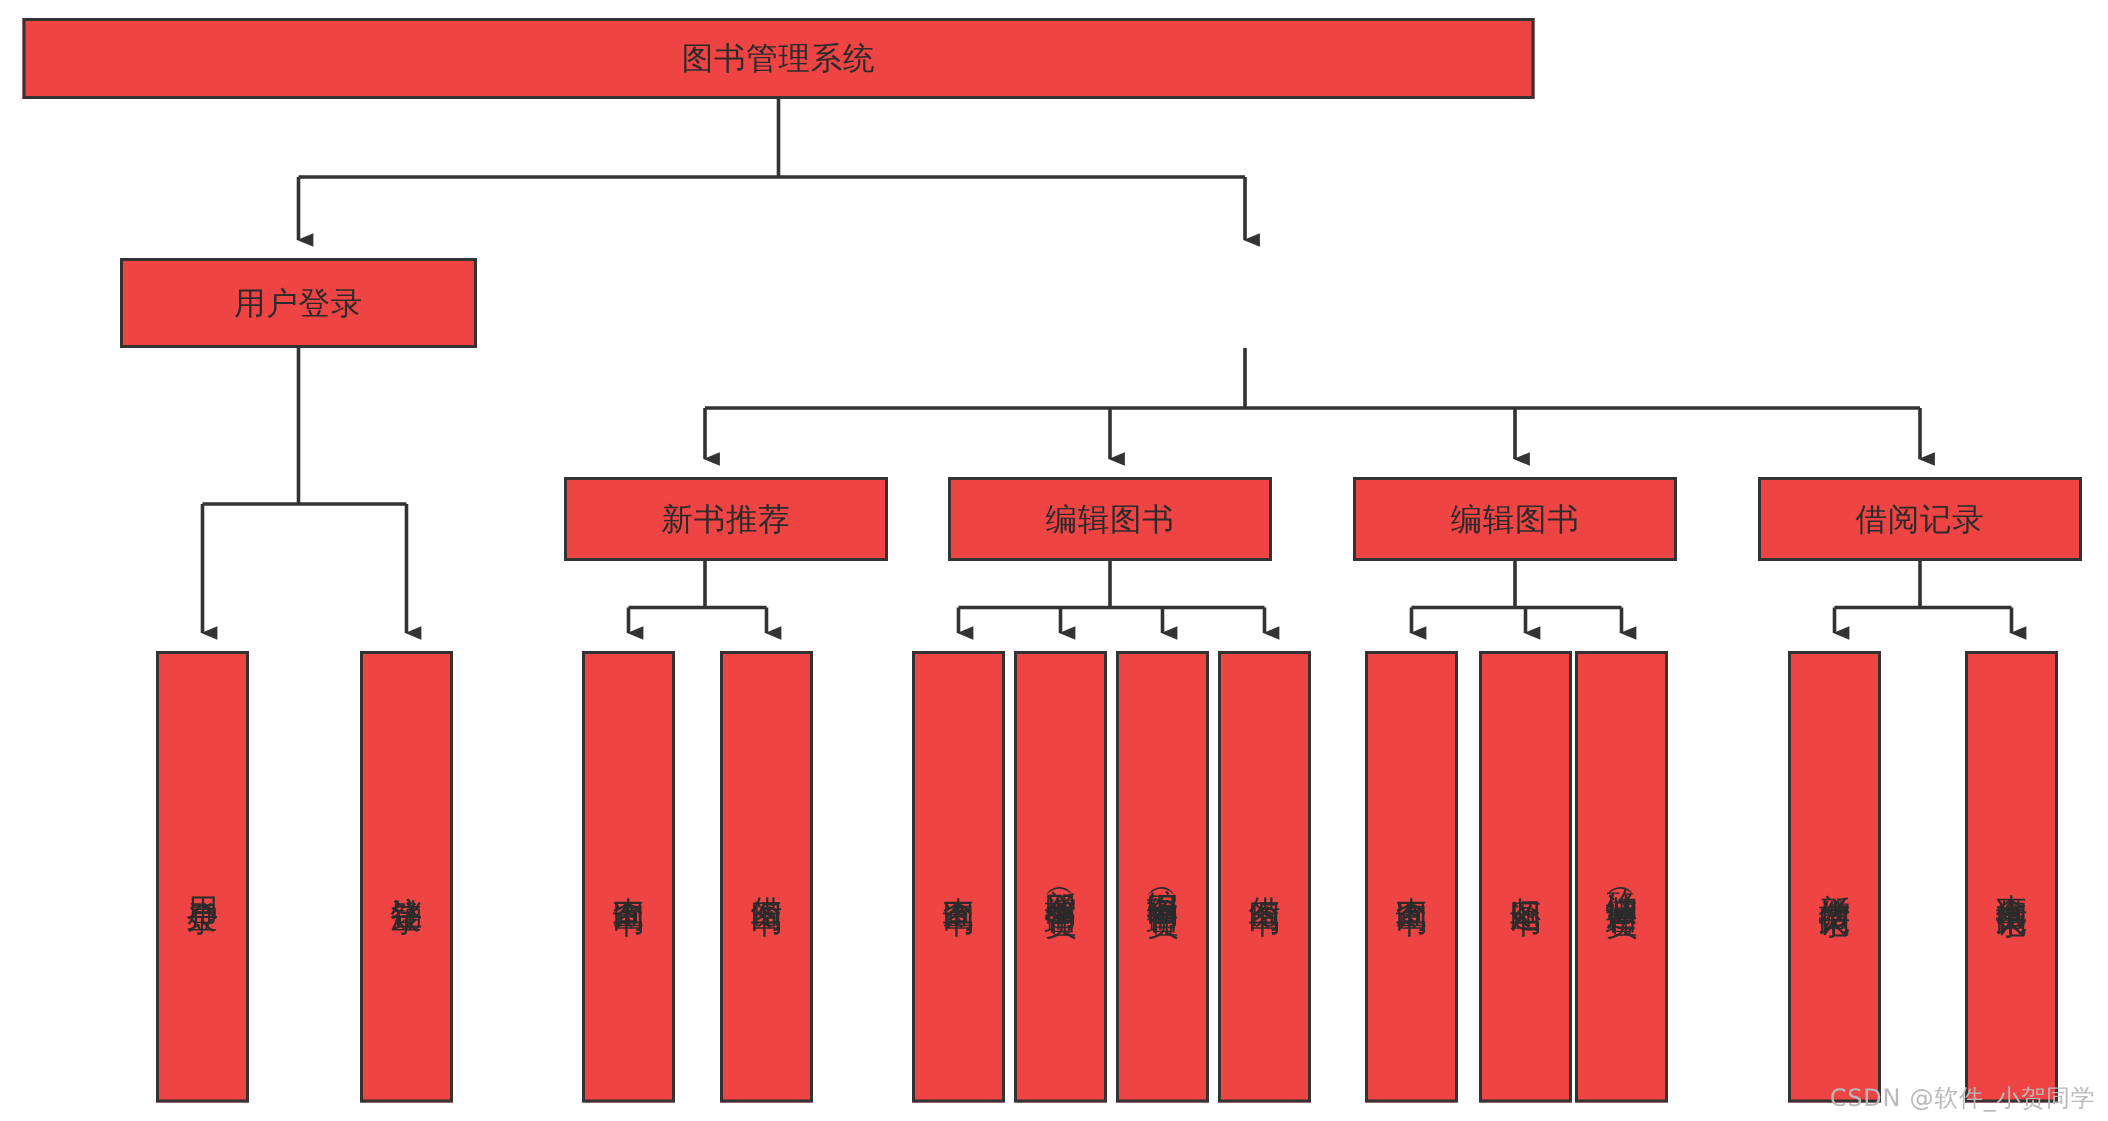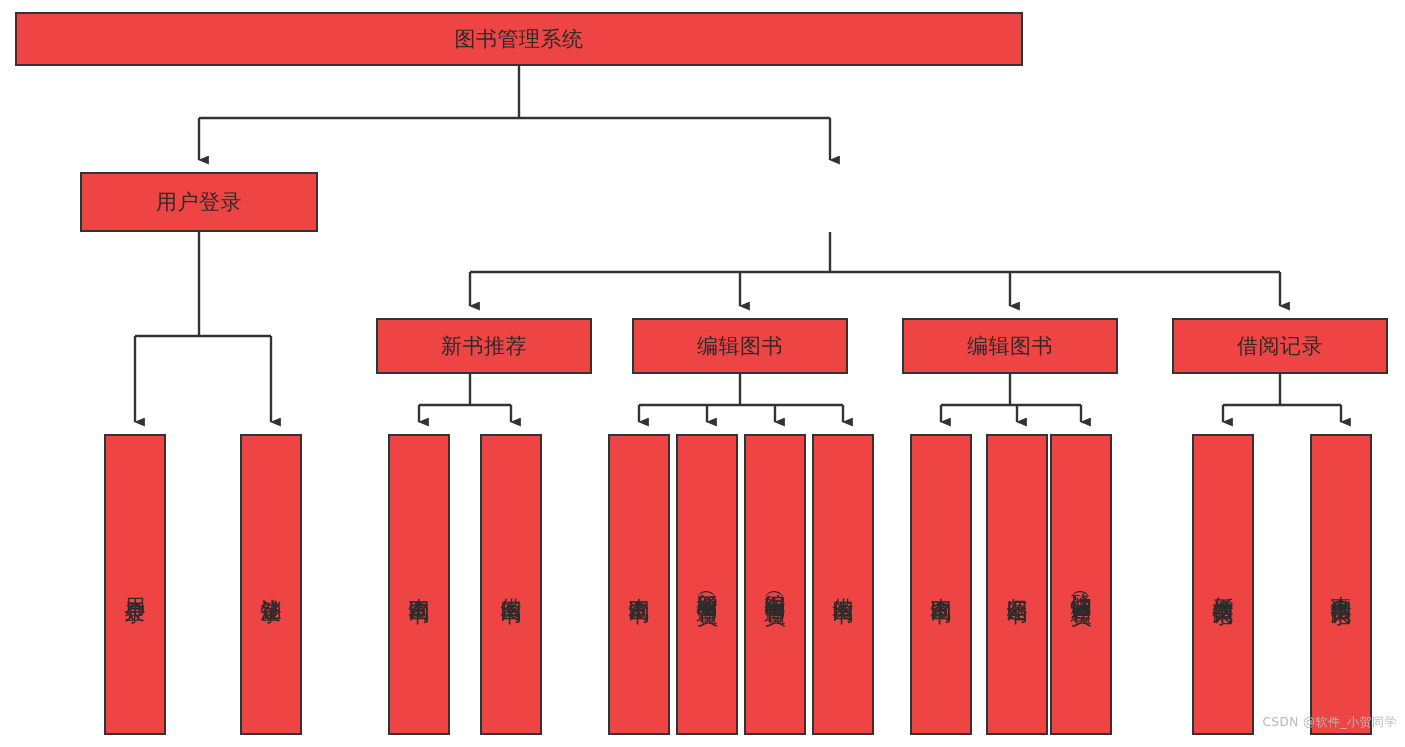--- a/index.html
+++ b/index.html
@@ -51,22 +51,22 @@
     align-items: center;
     justify-content: center;
     white-space: nowrap;
   }
   .node .label {
     display: block;
   }
   .watermark {
     position: absolute;
     right: 8px;
-    bottom: 16px;
-    font-size: 12px;
+    bottom: 4px;
+    font-size: 16px;
     color: #b9b9b9;
     letter-spacing: 0.5px;
     user-select: none;
   }
 </style>
 </head>
 <body>
 
 <div id="canvas">
 

